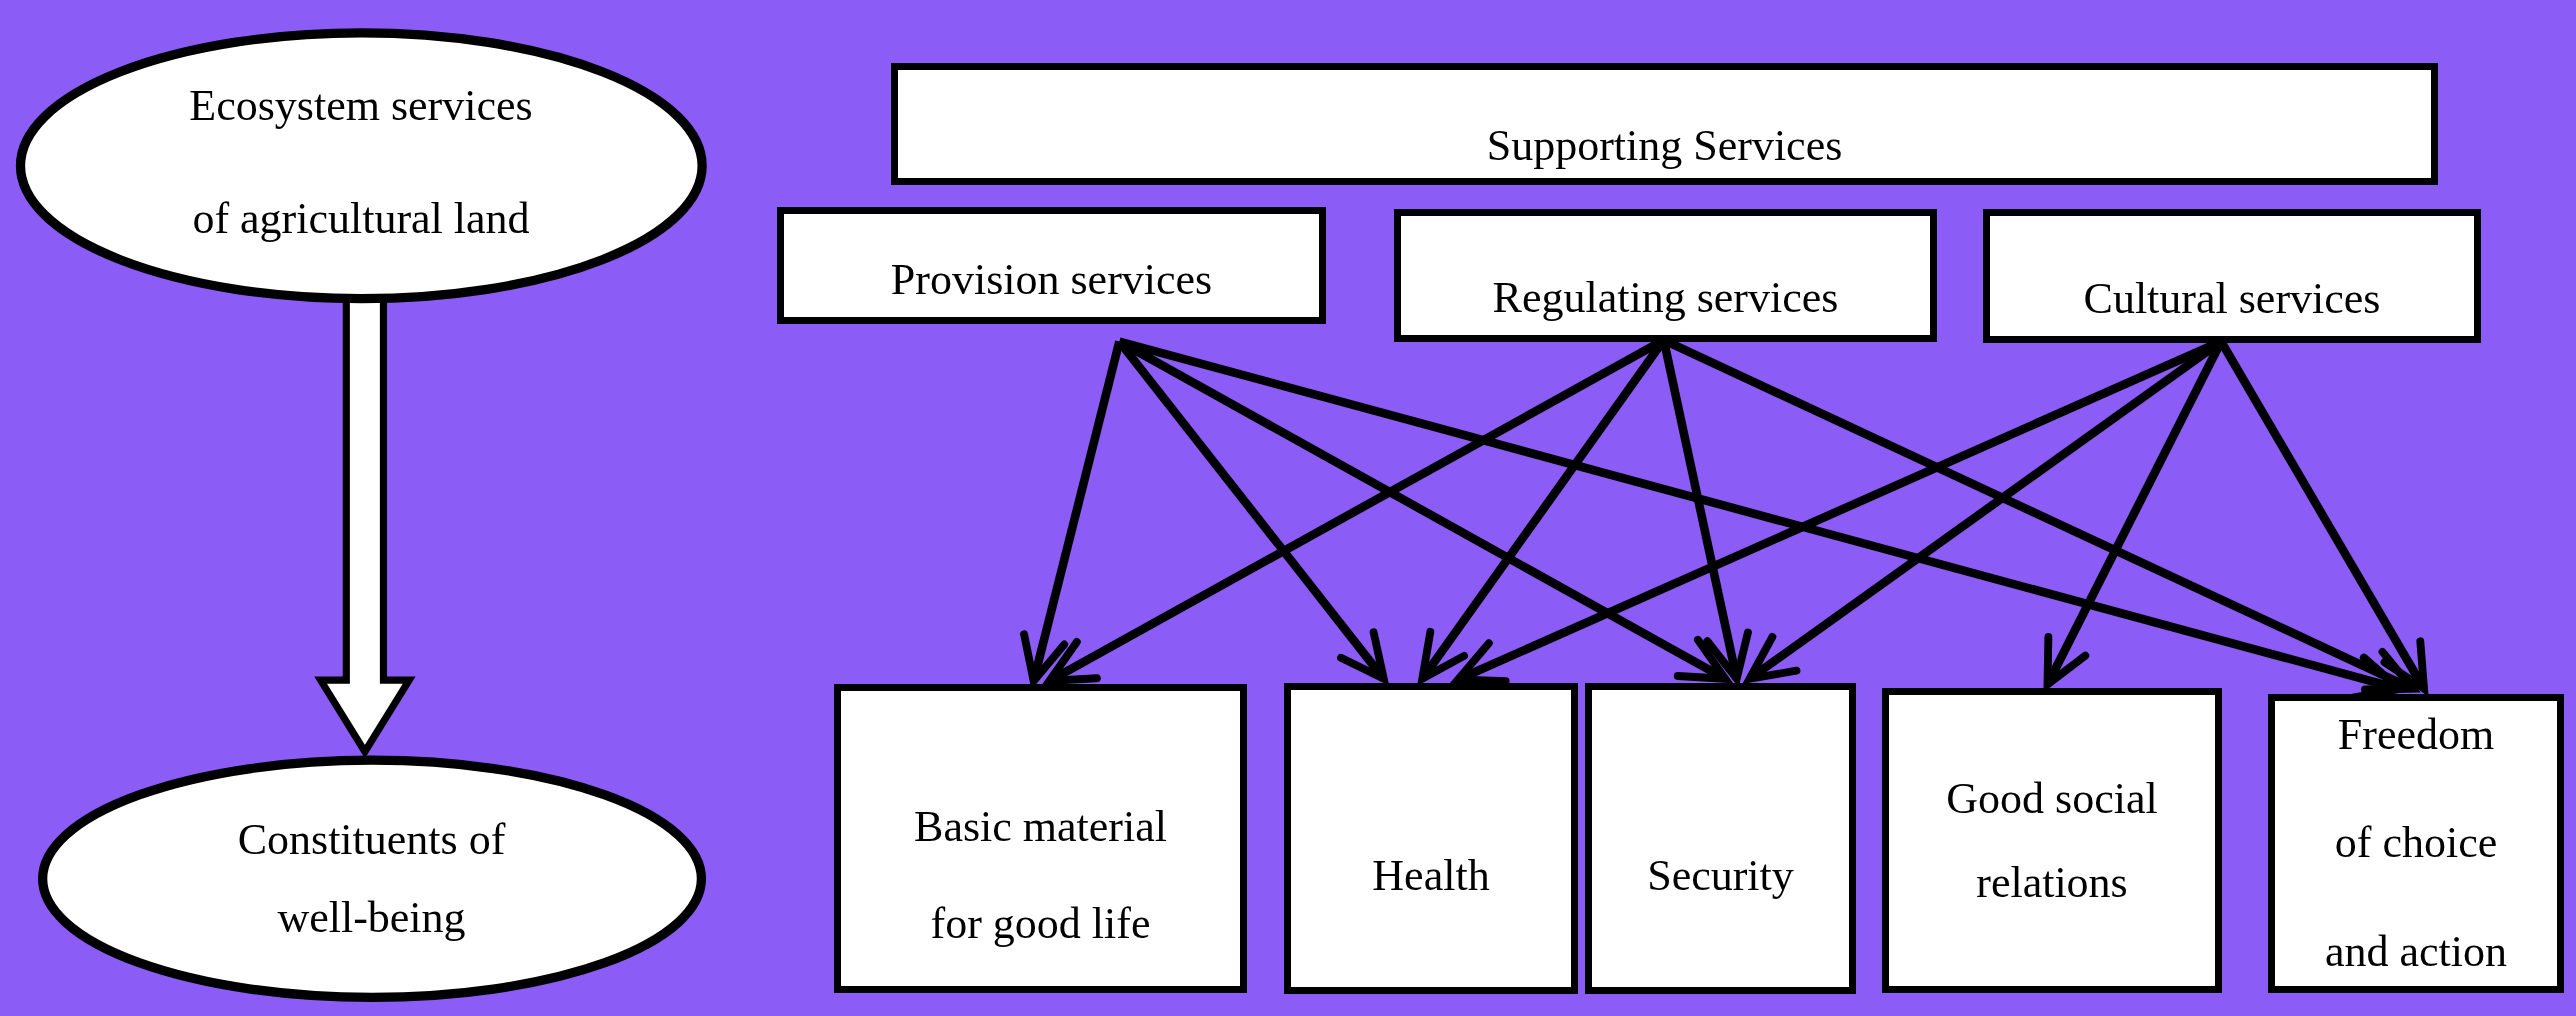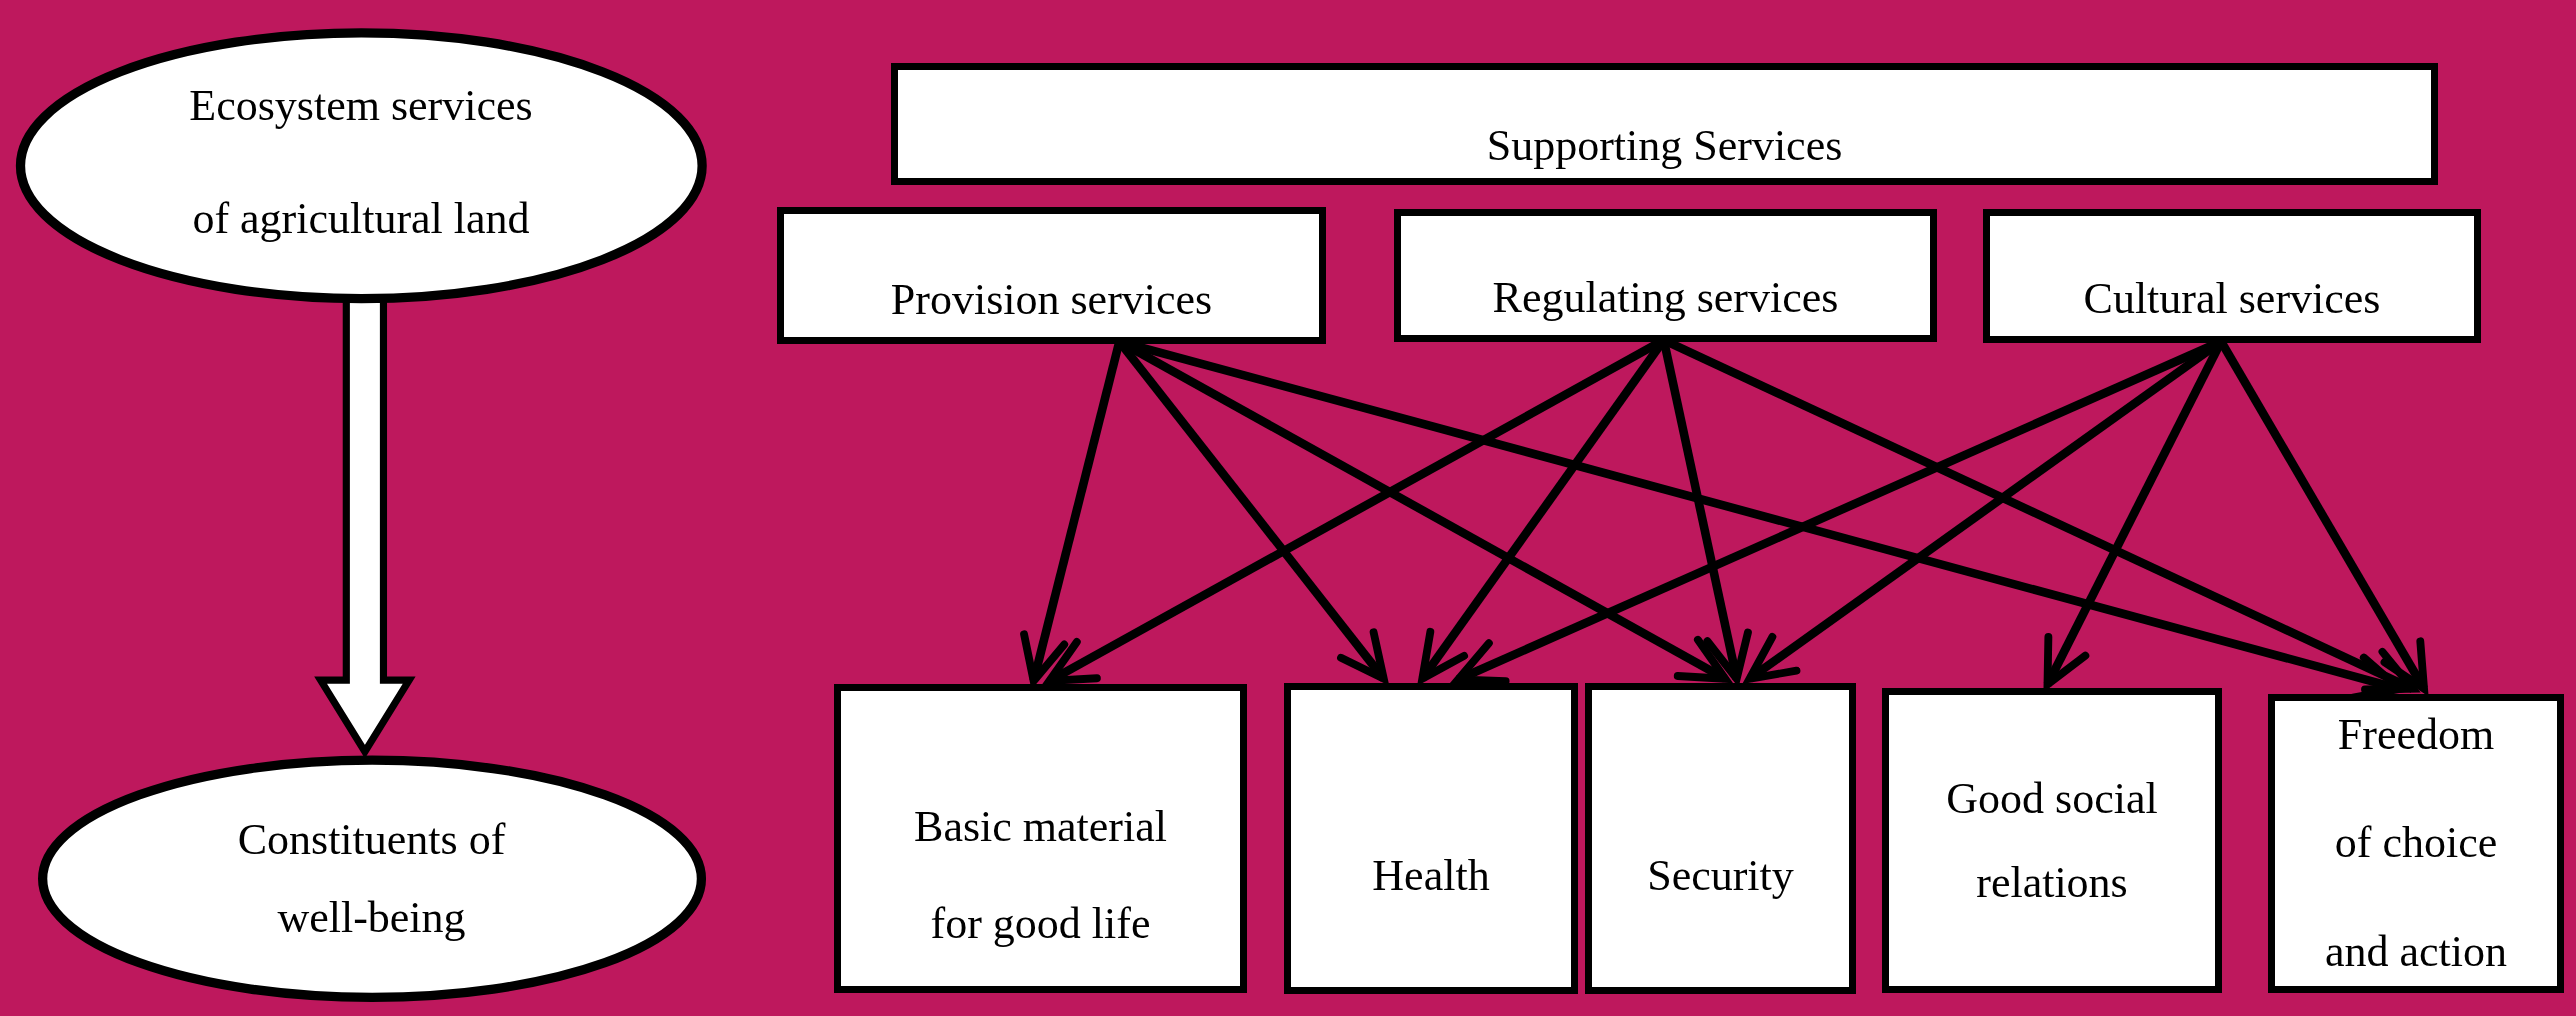--- a/index.html
+++ b/index.html
@@ -1,19 +1,19 @@
 <!DOCTYPE html>
 <html style="font-size:11.4px"><head>
 <meta charset="utf-8">
 <style>
   html,body{margin:0;padding:0;background:#ffffff;}
   .canvas{
     position:relative;
     width:2576px;height:1016px;
-    background:#be185d;
+    background:#8b5cf6;
     font-family:"Liberation Serif","DejaVu Serif",serif;
     color:#000;
     overflow:hidden;
   }
   .canvas svg{position:absolute;left:0;top:0;}
   .node-box{
     position:absolute;
     box-sizing:border-box;
     border:7.9px solid #000;
     background:#ffffff;
@@ -81,21 +81,21 @@
   </div>
   <div class="ellipse-label lh-med" style="left:64px;top:766px;width:615px;height:226px;">
     <span>Constituents of</span>
     <span>well-being</span>
   </div>
 
   <div class="node-box bottom-of-box pad-b8" style="left:891px;top:63px;width:1547px;height:122px;">
     <span>Supporting Services</span>
   </div>
 
-  <div class="node-box bottom-of-box pad-b14" style="left:777px;top:207px;width:549px;height:137px;">
+  <div class="node-box bottom-of-box pad-b14" style="left:777px;top:207px;width:549px;height:117px;">
     <span>Provision services</span>
   </div>
   <div class="node-box bottom-of-box pad-b14" style="left:1394px;top:209px;width:543px;height:133px;">
     <span>Regulating services</span>
   </div>
   <div class="node-box bottom-of-box pad-b14" style="left:1983px;top:209px;width:498px;height:134px;">
     <span>Cultural services</span>
   </div>
 
   <div class="node-box centered pad-t105 lh-two" style="left:818px;top:684px;width:413px;height:309px;margin-left:16px;">

